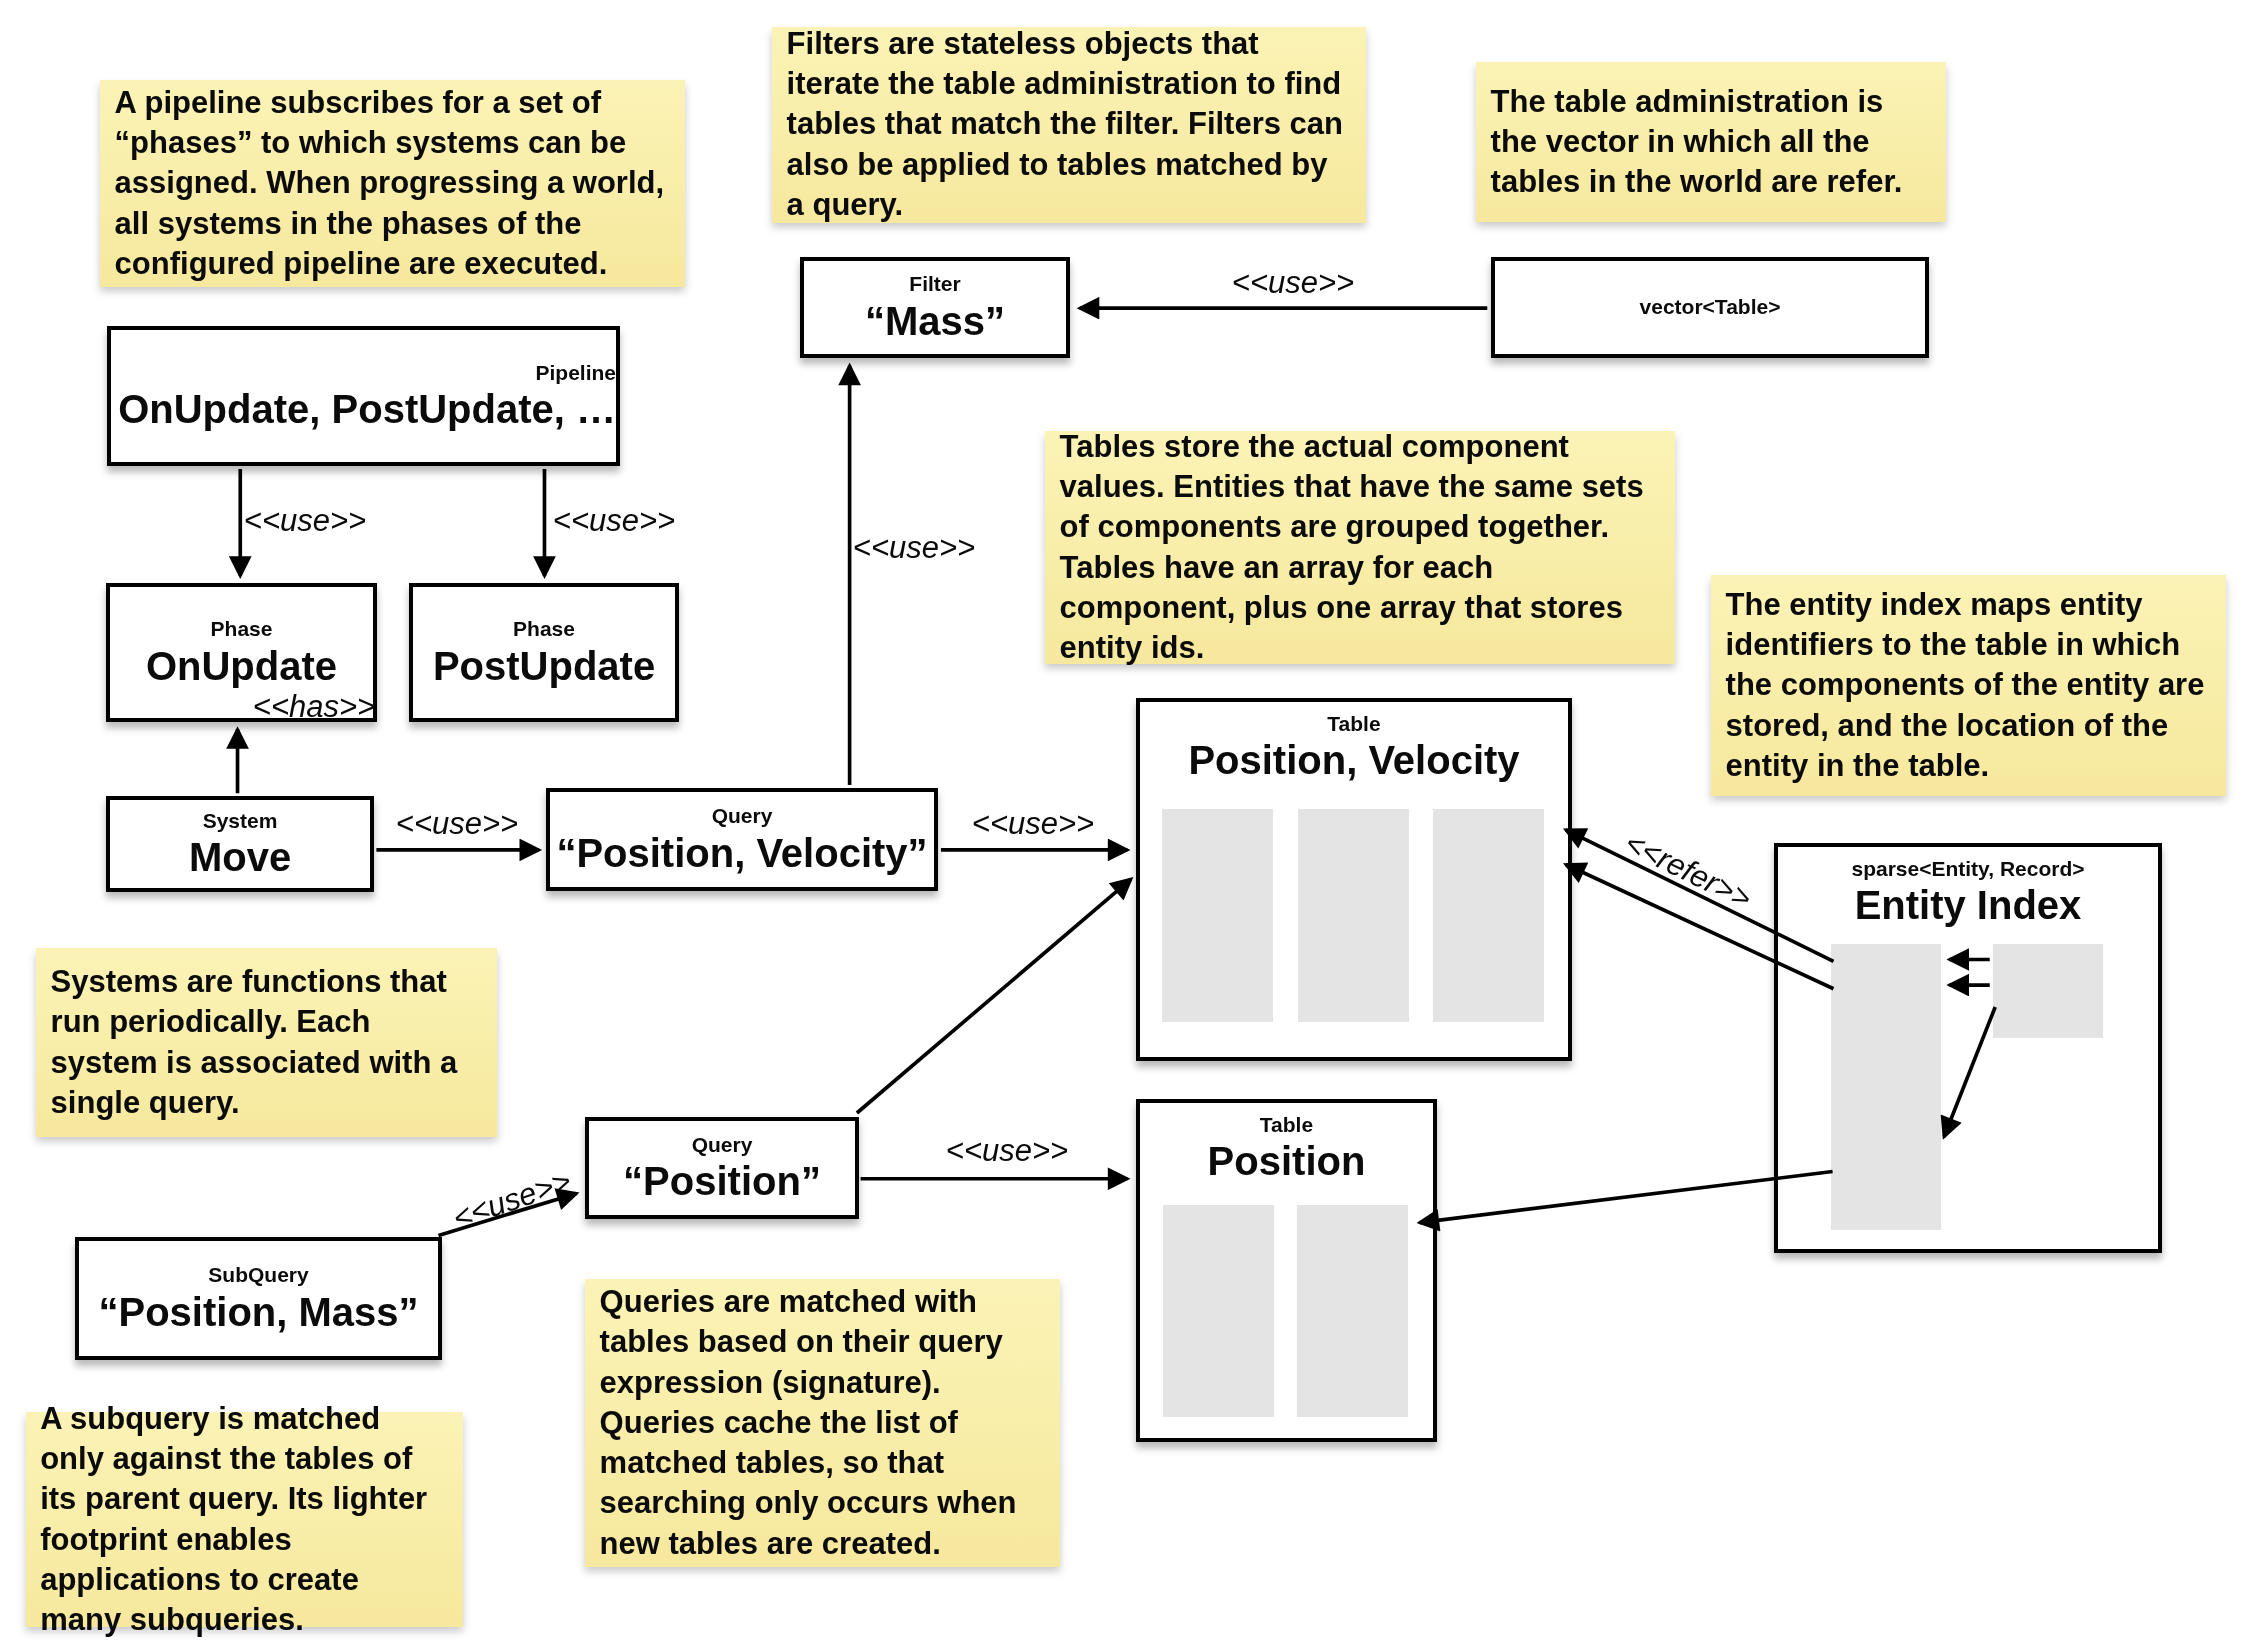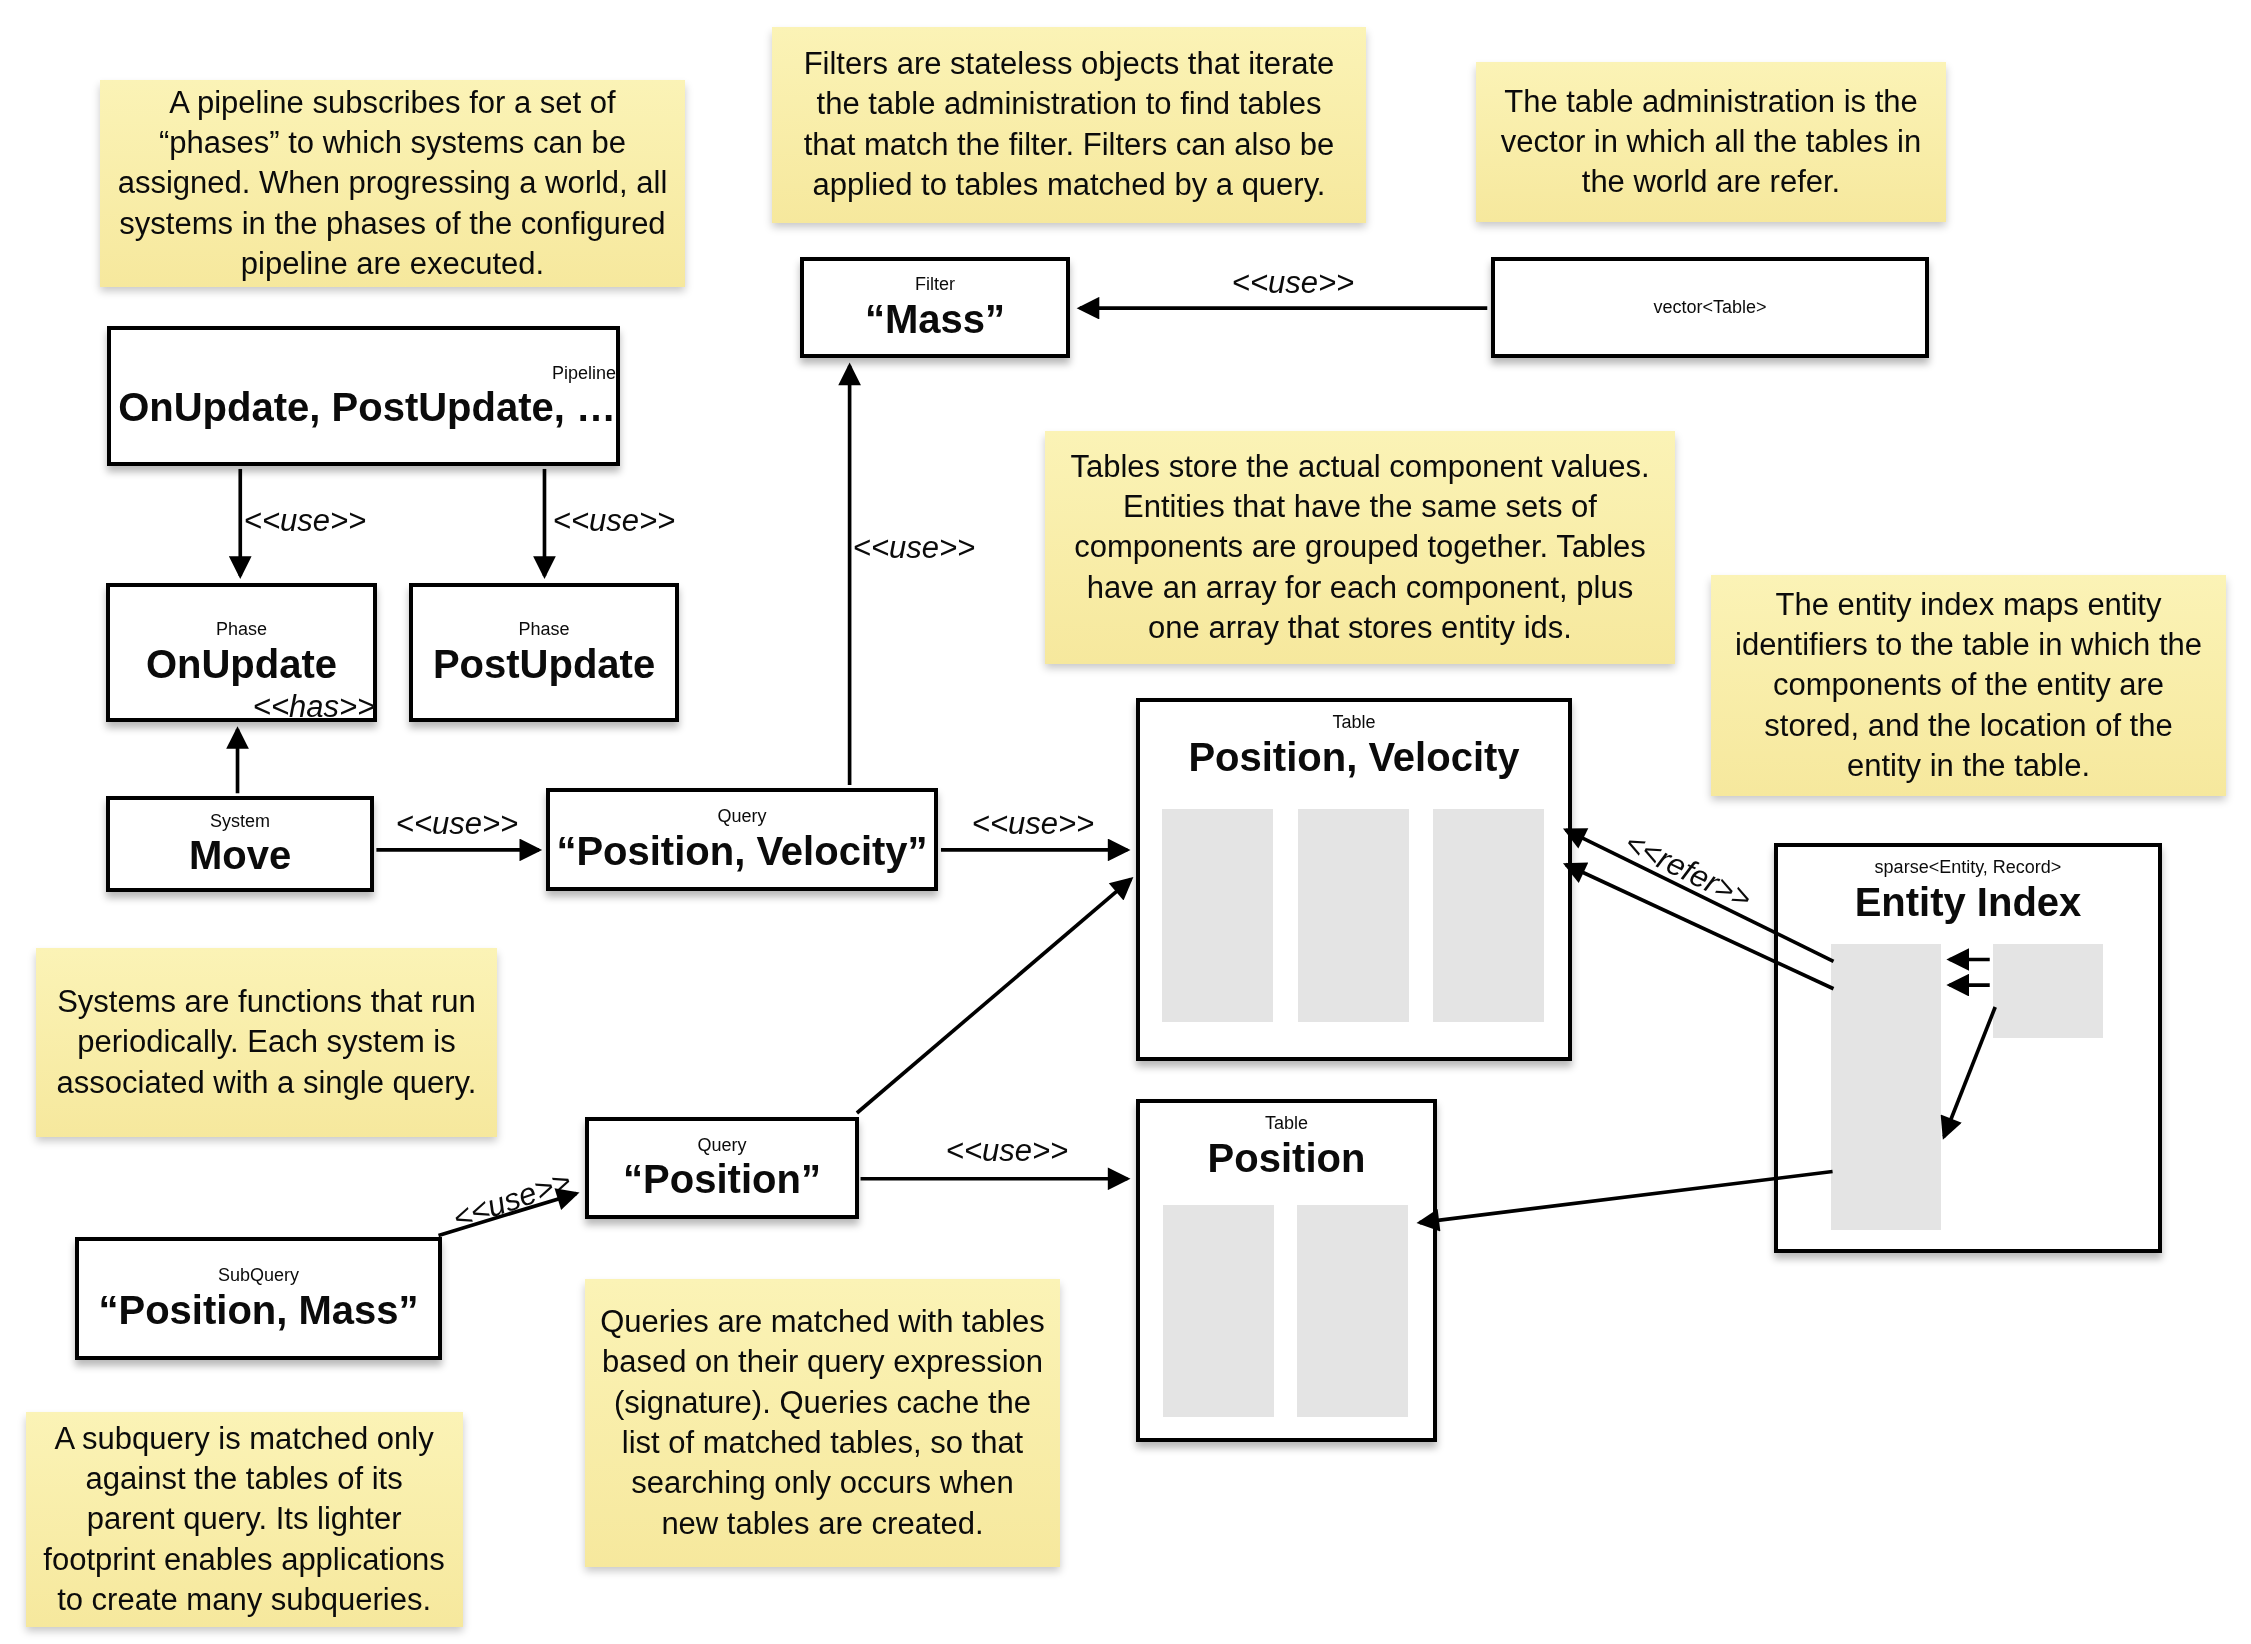--- a/index.html
+++ b/index.html
@@ -5,30 +5,30 @@
   html,body { margin:0; padding:0; background:#ffffff; }
   #canvas {
     position:relative; width:2251px; height:1645px; background:#ffffff;
     font-family:"Liberation Sans", sans-serif; color:#0b0b0b; overflow:hidden;
   }
   .note {
     position:absolute; box-sizing:border-box;
     background:linear-gradient(180deg,#FBF3B6 0%, #F6E89D 100%);
     box-shadow:0 4.6px 8.2px rgba(0,0,0,0.22);
     display:flex; align-items:center; justify-content:center;
-    text-align:center; font-size:31px; line-height:1.30; padding:11px 14.6px;
+    font-size:31px; line-height:1.30; padding:11px 14.6px;font-weight:bold;
   }
   .uml-box {
     position:absolute; box-sizing:border-box; background:#ffffff;
     border:4.6px solid #000; box-shadow:0 5.5px 7.3px rgba(0,0,0,0.28);
     display:flex; flex-direction:column; align-items:center; justify-content:center;
     text-align:center;
   }
   .uml-box.top { justify-content:flex-start; padding-top:9px; }
-  .stereo { font-weight:normal; font-size:18px; line-height:1.25; }
+  .stereo { font-weight:bold; font-size:21px; line-height:1.25; }
   .bname  { font-weight:bold; font-size:40px; line-height:1.15; }
   .garray { position:absolute; background:#E4E4E4; }
   .arr-label {
     position:absolute; font-style:italic; font-size:31px; white-space:nowrap;
     transform:translate(-50%,-50%);
   }
   .arr-label.rot-sub  { transform:translate(-50%,-50%) rotate(-19deg); }
   .arr-label.rot-ref  { transform:translate(-50%,-50%) rotate(26deg); }
   svg.connectors { position:absolute; left:0; top:0; pointer-events:none; }
   svg.connectors line { stroke:#000; stroke-width:4; }

